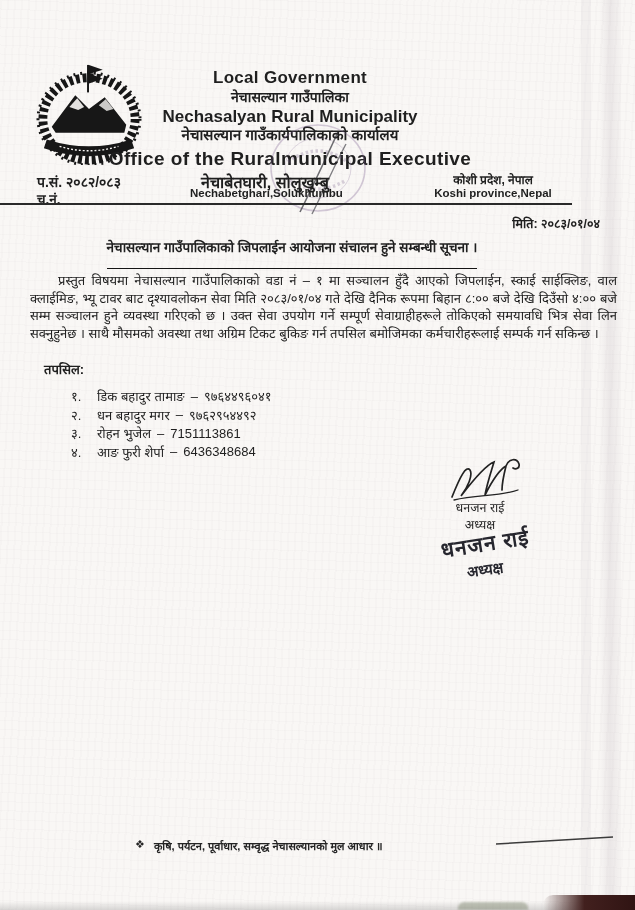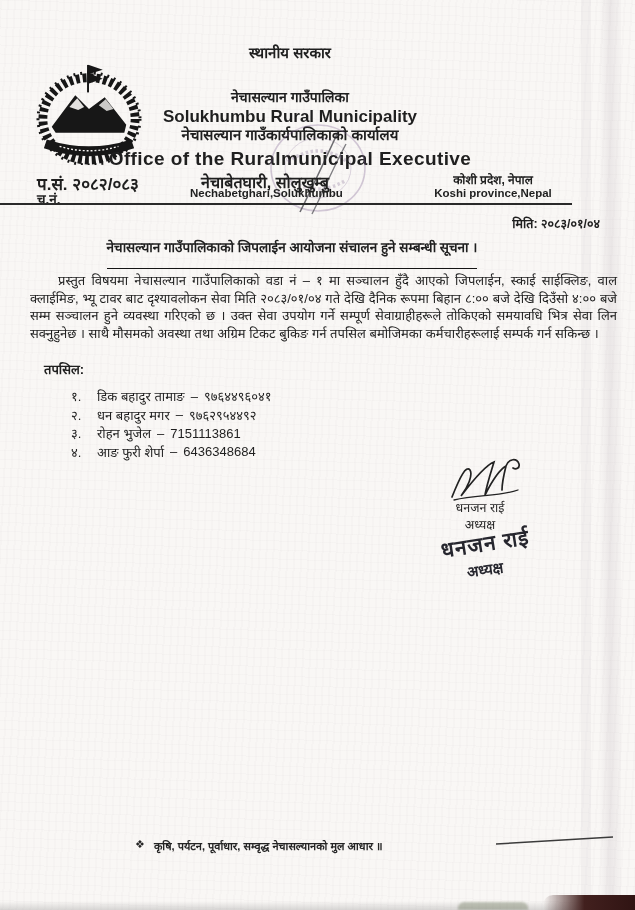--- a/index.html
+++ b/index.html
@@ -29,21 +29,21 @@
   .hc{left:90px;width:400px;text-align:center;line-height:1.05;}
   .h-np1{top:45px;font-size:15px;font-weight:bold;}
   .h-en1{top:69px;font-size:17px;font-weight:bold;letter-spacing:.3px;}
   .h-np2{top:90px;font-size:14px;font-weight:bold;}
   .h-en2{top:108px;font-size:17px;font-weight:bold;}
   .h-np3{top:127px;font-size:15px;font-weight:bold;}
   .h-en3{top:149px;font-size:19px;font-weight:bold;letter-spacing:.4px;}
   .emails{left:413px;top:62px;width:210px;line-height:1.1;}
   .email1{font-family:"Liberation Serif","DejaVu Serif",serif;font-weight:bold;font-size:11px;color:#17171c;}
   .email2{font-size:11.5px;text-decoration:underline;margin-top:3px;color:#141414;}
-  .refno{left:37px;top:172px;font-size:17px;font-weight:bold;}
+  .refno{left:37px;top:172px;font-size:14px;font-weight:bold;}
   .chno{left:37px;top:190px;font-size:13.5px;font-weight:bold;}
   .addr{left:190px;width:150px;text-align:center;}
   .addr-np{top:171px;font-size:16px;font-weight:bold;}
   .addr-en{top:187px;font-size:11.5px;font-weight:bold;}
   .prov{left:428px;width:130px;text-align:center;}
   .prov-np{top:171px;font-size:12px;font-weight:bold;}
   .prov-en{top:187px;font-size:11.5px;font-weight:bold;}
   .hrule{left:0;top:203px;width:572px;height:2px;background:#2a2a2a;}
   .stamp-faint{left:266px;top:120px;width:104px;height:100px;opacity:.9;}
   .dateline{left:470px;top:215px;width:130px;text-align:right;font-size:12.5px;font-weight:bold;}
@@ -92,23 +92,23 @@
       <ellipse cx="60" cy="58" rx="47" ry="42" fill="none" stroke="#171717" stroke-width="9" stroke-dasharray="4 3"></ellipse>
       <ellipse cx="60" cy="58" rx="52" ry="47" fill="none" stroke="#171717" stroke-width="3" stroke-dasharray="2 5"></ellipse>
       <path d="M22 66 L46 34 L60 48 L76 36 L98 64 L96 72 L26 72 Z"></path>
       <path d="M40 46 l8 -9 7 9 -6 3 z" fill="#f9f7f5" opacity=".9"></path>
       <path d="M70 44 l7 -6 8 10 -7 2 z" fill="#f9f7f5" opacity=".8"></path>
       <path d="M14 88 Q60 104 106 88 L103 79 Q60 93 17 79 Z"></path>
       <path d="M30 86 Q60 95 90 86" fill="none" stroke="#f9f7f5" stroke-width="1.4" stroke-dasharray="2 2"></path>
     </g>
   </svg>
 
-  <div class="abs hc h-np1">स्थानीय सरकार</div>
+  <div class="abs hc h-en1">Local Government</div>
   <div class="abs hc h-np2">नेचासल्यान गाउँपालिका</div>
-  <div class="abs hc h-en2">Solukhumbu Rural Municipality</div>
+  <div class="abs hc h-en2">Nechasalyan Rural Municipality</div>
   <div class="abs hc h-np3">नेचासल्यान गाउँकार्यपालिकाको कार्यालय</div>
   <div class="abs hc h-en3">Office of the Ruralmunicipal Executive</div>
 
   <svg class="abs stamp-faint" viewBox="0 0 104 100">
     <ellipse cx="52" cy="48" rx="47" ry="43" fill="none" stroke="rgba(122,95,143,0.35)" stroke-width="1.6"></ellipse>
     <ellipse cx="52" cy="48" rx="33" ry="30" fill="none" stroke="rgba(122,95,143,0.25)" stroke-width="1"></ellipse>
     <path d="M22 42 Q52 20 82 42" fill="none" stroke="rgba(110,85,130,0.30)" stroke-width="3.5" stroke-dasharray="2.5 2.5"></path>
     <path d="M24 60 Q52 78 80 60" fill="none" stroke="rgba(110,85,130,0.28)" stroke-width="3.5" stroke-dasharray="2.5 2.5"></path>
     <path d="M34 92 C48 64 60 38 72 12" fill="none" stroke="rgba(45,45,52,0.75)" stroke-width="1.6"></path>
     <path d="M46 94 C58 70 68 46 80 24" fill="none" stroke="rgba(45,45,52,0.65)" stroke-width="1.4"></path>

